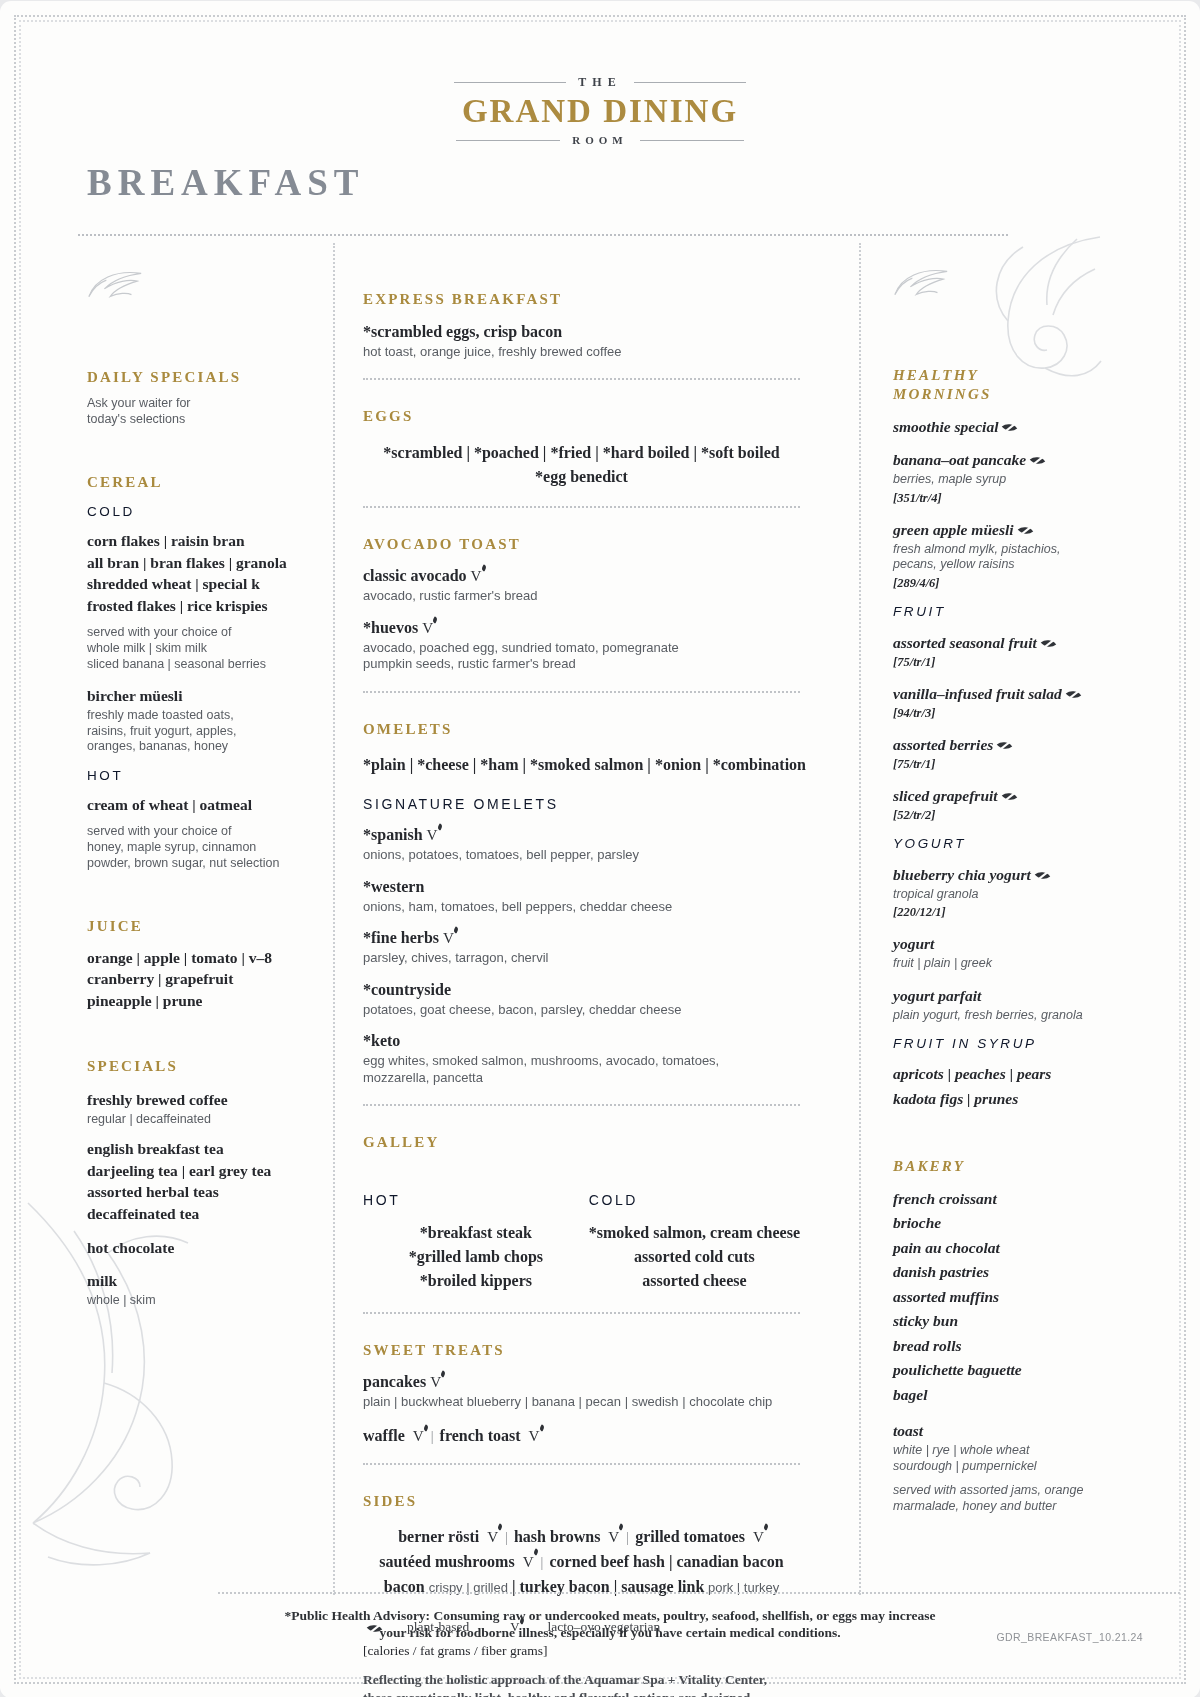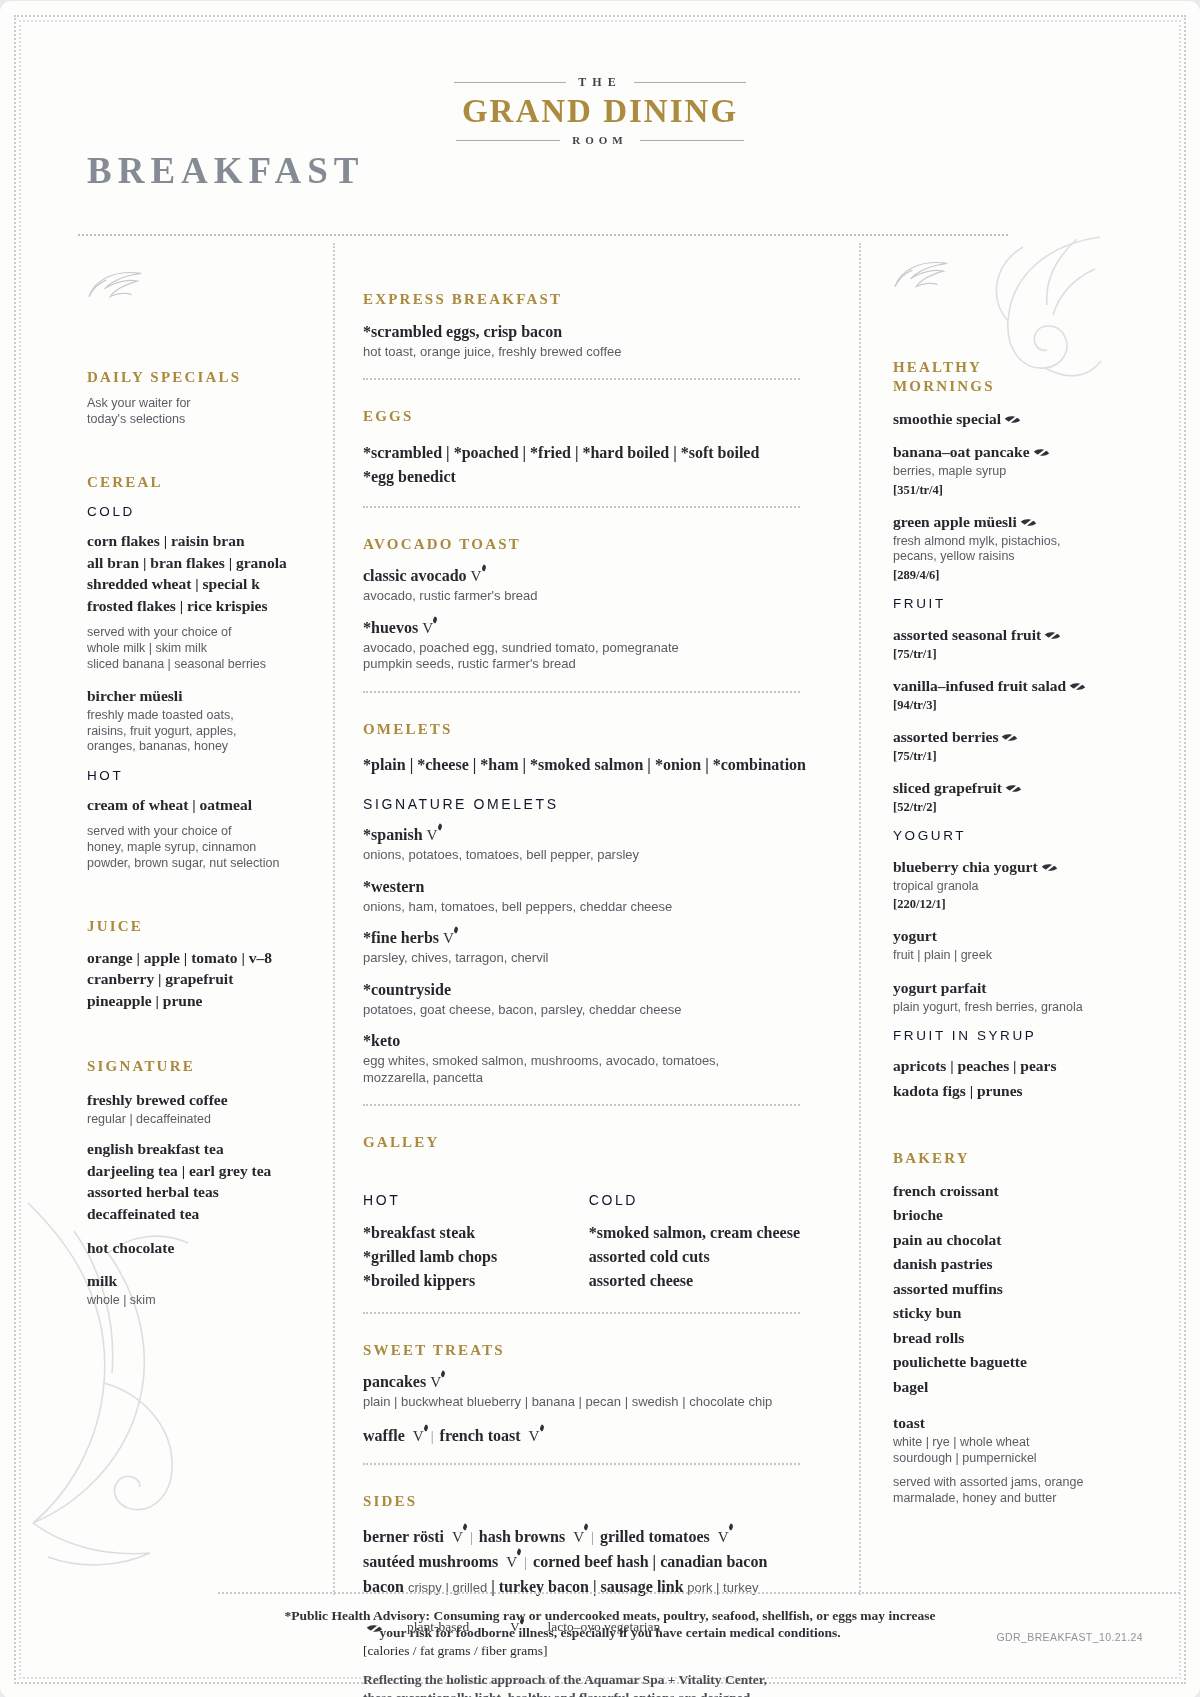--- a/index.html
+++ b/index.html
@@ -12,49 +12,49 @@
   .logo{position:absolute;top:74px;left:0;right:0;text-align:center;}
   .logo-row{display:flex;align-items:center;justify-content:center;gap:12px;}
   .logo-line{height:1px;background:#a9adb2;}
   .logo-line.the{width:112px;}
   .logo-line.room{width:104px;}
   .logo-the{font-family:"Liberation Serif",serif;font-size:12px;font-weight:700;letter-spacing:6px;color:#3f434a;}
   .logo-name{font-family:"Liberation Serif",serif;font-size:33px;font-weight:700;letter-spacing:2px;color:#ac8b40;margin:3px 0 4px;}
   .logo-room{font-family:"Liberation Serif",serif;font-size:11px;font-weight:700;letter-spacing:5px;color:#3f434a;}
 
   
-  .title{position:absolute;top:148px;left:87px;font-family:"Liberation Serif",serif;
+  .title{position:absolute;top:160px;left:87px;font-family:"Liberation Serif",serif;
          font-size:37px;font-weight:700;letter-spacing:6px;color:#858b94;}
   .title-rule{position:absolute;top:233px;left:78px;width:930px;border-top:2px dotted #bcbfc4;}
 
   
   .vsep{position:absolute;top:242px;height:1352px;width:0;border-left:2px dotted #cbced2;}
   .vsep.v1{left:333px;} .vsep.v2{left:859px;}
 
   
   .col{position:absolute;}
   #col-left {left:87px; top:266px;width:232px;}
   #col-mid  {left:363px;top:262px;width:437px;}
-  #col-right{left:893px;top:256px;width:220px;}
+  #col-right{left:893px;top:264px;width:220px;font-style:italic;}
 
   .col .section{margin-top:46px;}
   #col-mid .section{margin-top:27px;}
   .col .section:first-child{margin-top:0;}
   .col-flourish{margin-bottom:17px;}
 
   .b-gold{font-family:"Liberation Serif",serif;font-weight:700;font-size:15px;letter-spacing:2.2px;
           color:#a98a3e;white-space:pre-line;line-height:18.5px;}
   .b-sub{margin-top:13px;font-size:13.5px;letter-spacing:2.6px;color:#0f172a;}
   #col-mid .b-sub{margin-top:20px;font-size:14px;}
 
   .b-lines{margin-top:11px;}
   #col-mid .b-lines{margin-top:16px;}
   .line{font-family:"Liberation Serif",serif;font-weight:700;font-size:15.5px;color:#26282d;
         line-height:21.5px;white-space:nowrap;}
-  #col-mid .line{font-size:16px;line-height:22px;margin-bottom:2px;}
+  #col-mid .line{font-size:16px;line-height:22px;margin-bottom:2px;text-align:center;}
   #col-right .line{line-height:24.5px;}
 
   .b-item{margin-top:15px;}
   #col-mid .b-item{margin-top:14px;}
   .iname{font-family:"Liberation Serif",serif;font-weight:700;font-size:15.5px;color:#26282d;white-space:nowrap;}
   #col-mid .iname{font-size:16px;}
   .idesc{margin-top:3px;font-size:12.5px;line-height:15.5px;color:#595d63;white-space:pre-line;}
   #col-mid .idesc{font-size:13px;line-height:16.5px;}
   .imacro{margin-top:3px;font-family:"Liberation Serif",serif;font-weight:700;font-size:12.5px;color:#26282d;}
 
@@ -183,21 +183,21 @@
 honey, maple syrup, cinnamon
 powder, brown sugar, nut selection</div>
       </div><div class="section">
         <div class="b-gold">JUICE</div>
         <div class="b-lines">
           <div class="line">orange | apple | tomato | v–8</div>
           <div class="line">cranberry | grapefruit</div>
           <div class="line">pineapple | prune</div>
         </div>
       </div><div class="section">
-        <div class="b-gold">SIGNATURE</div>
+        <div class="b-gold">SPECIALS</div>
         <div class="b-item">
           <div class="iname">freshly brewed coffee</div>
           <div class="idesc">regular | decaffeinated</div>
         </div>
         <div class="b-lines">
           <div class="line">english breakfast tea</div>
           <div class="line">darjeeling tea | earl grey tea</div>
           <div class="line">assorted herbal teas</div>
           <div class="line">decaffeinated tea</div>
         </div>

